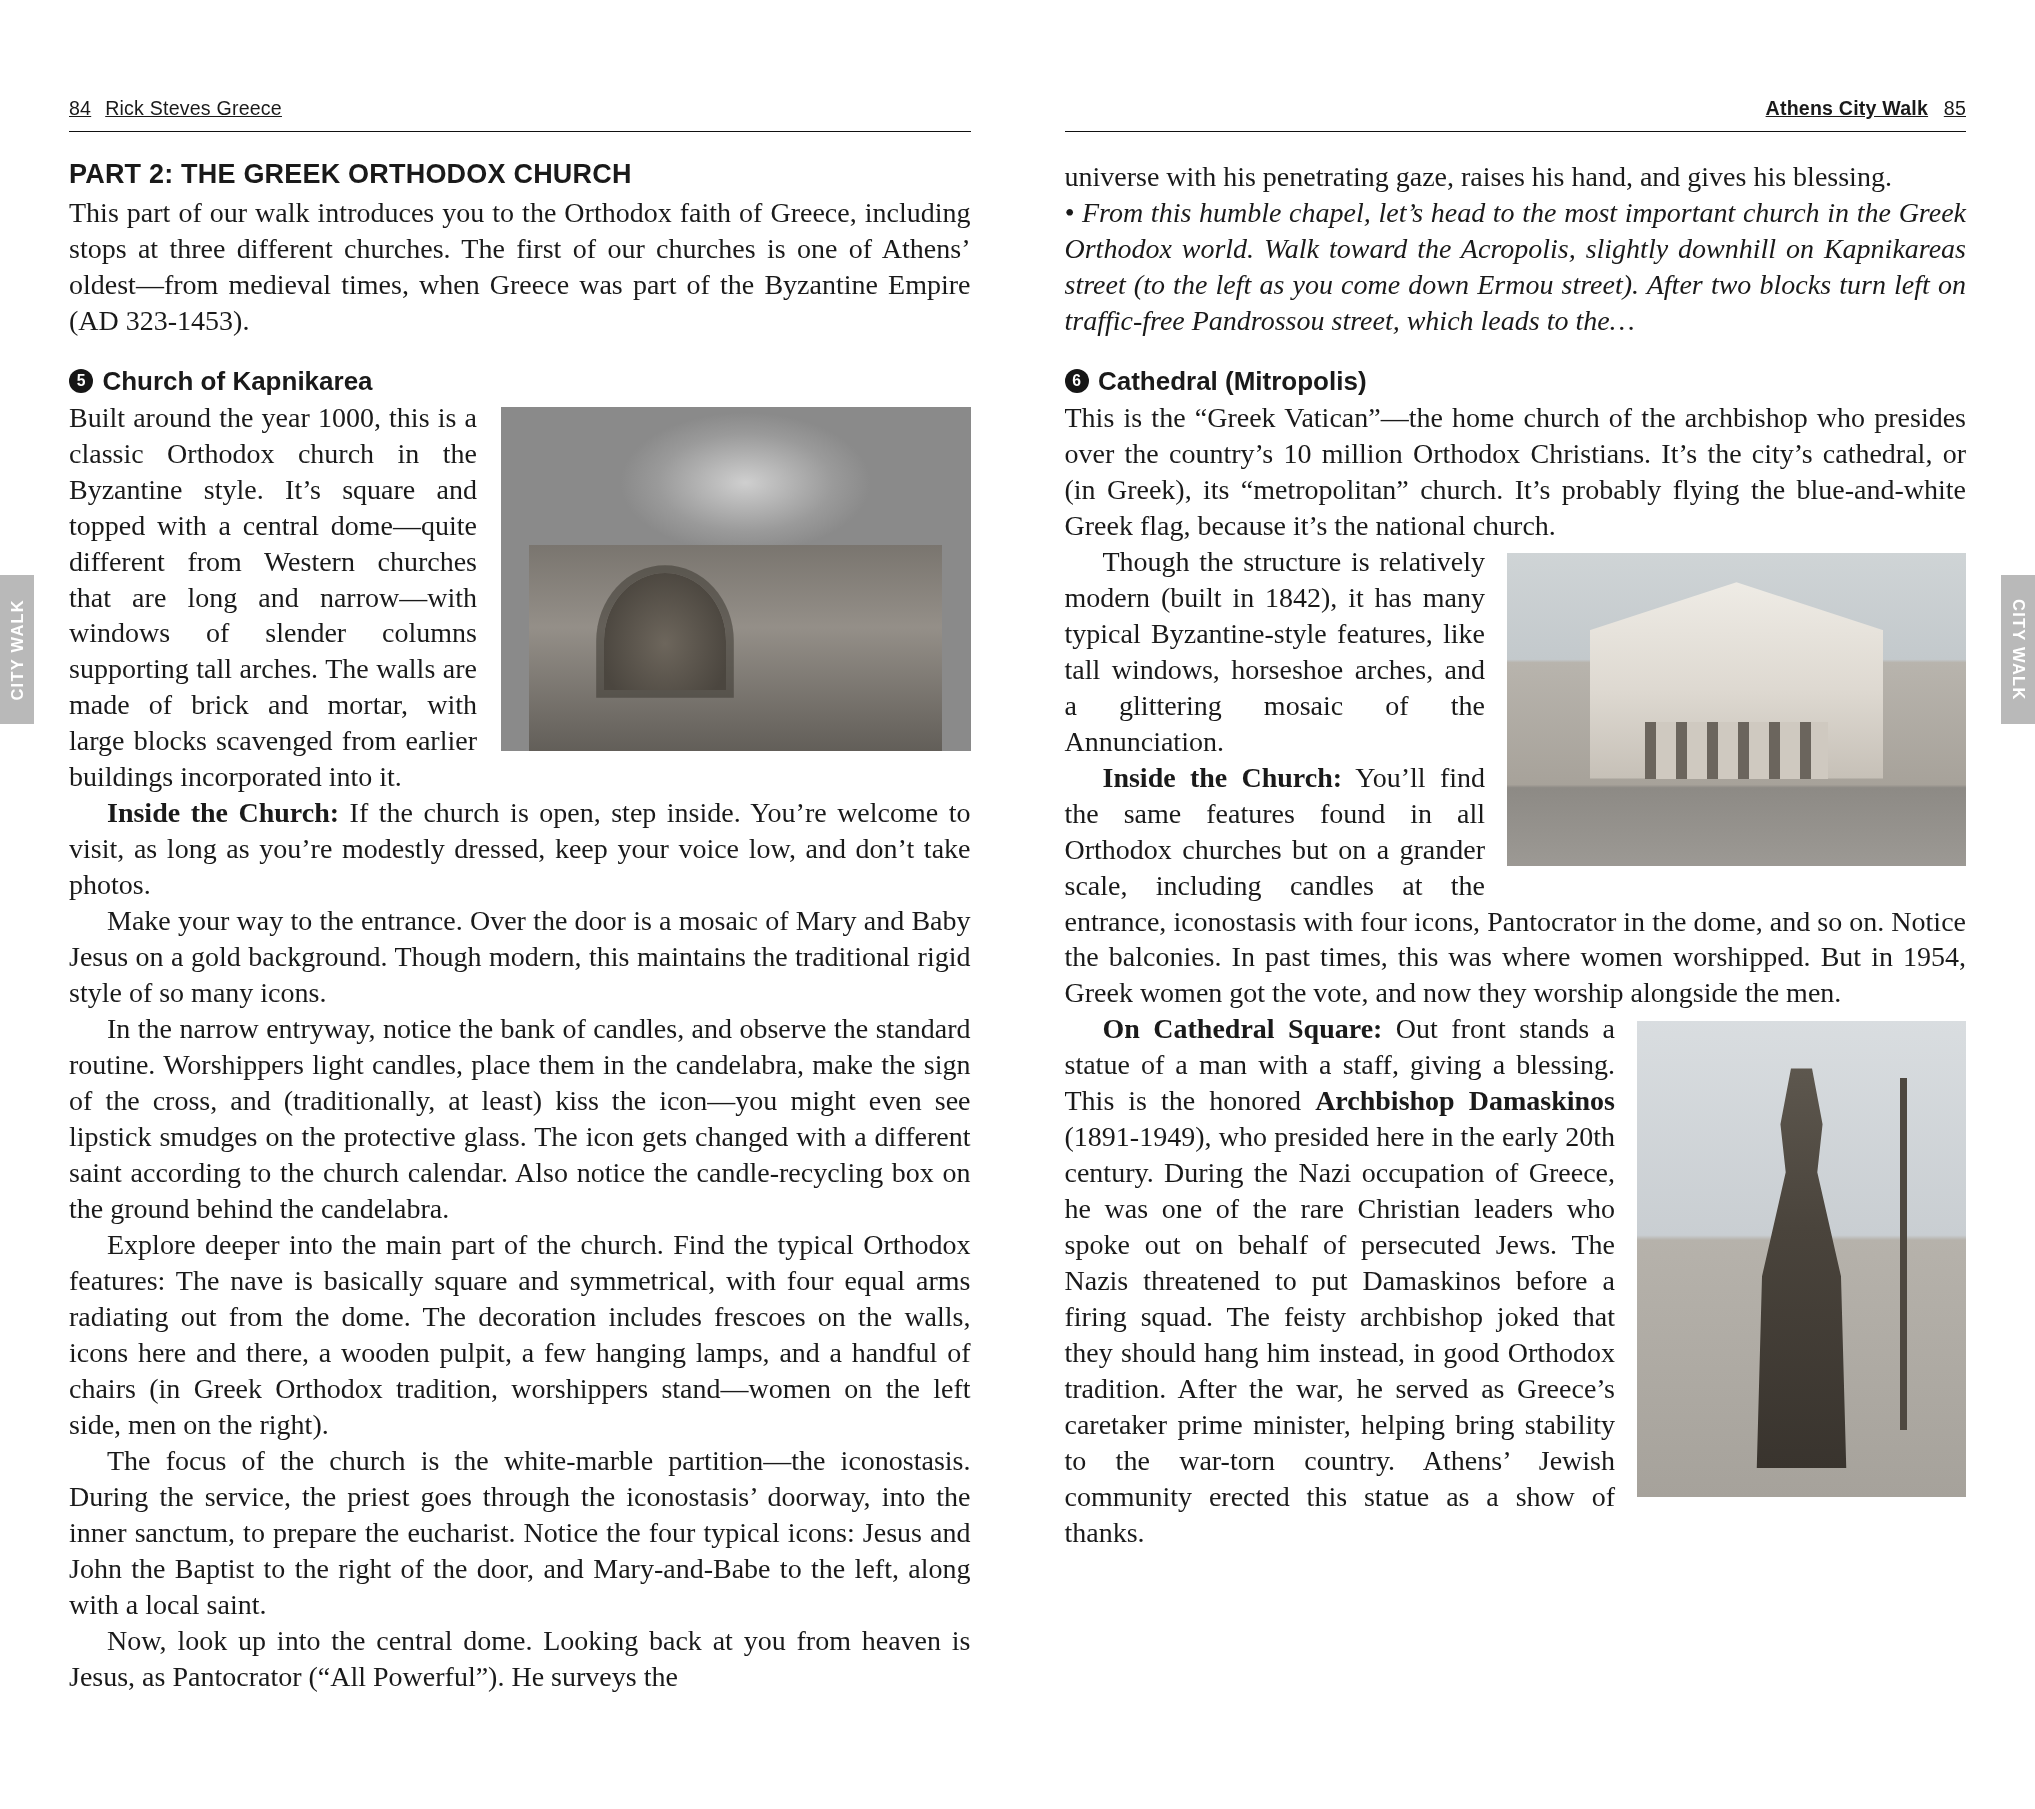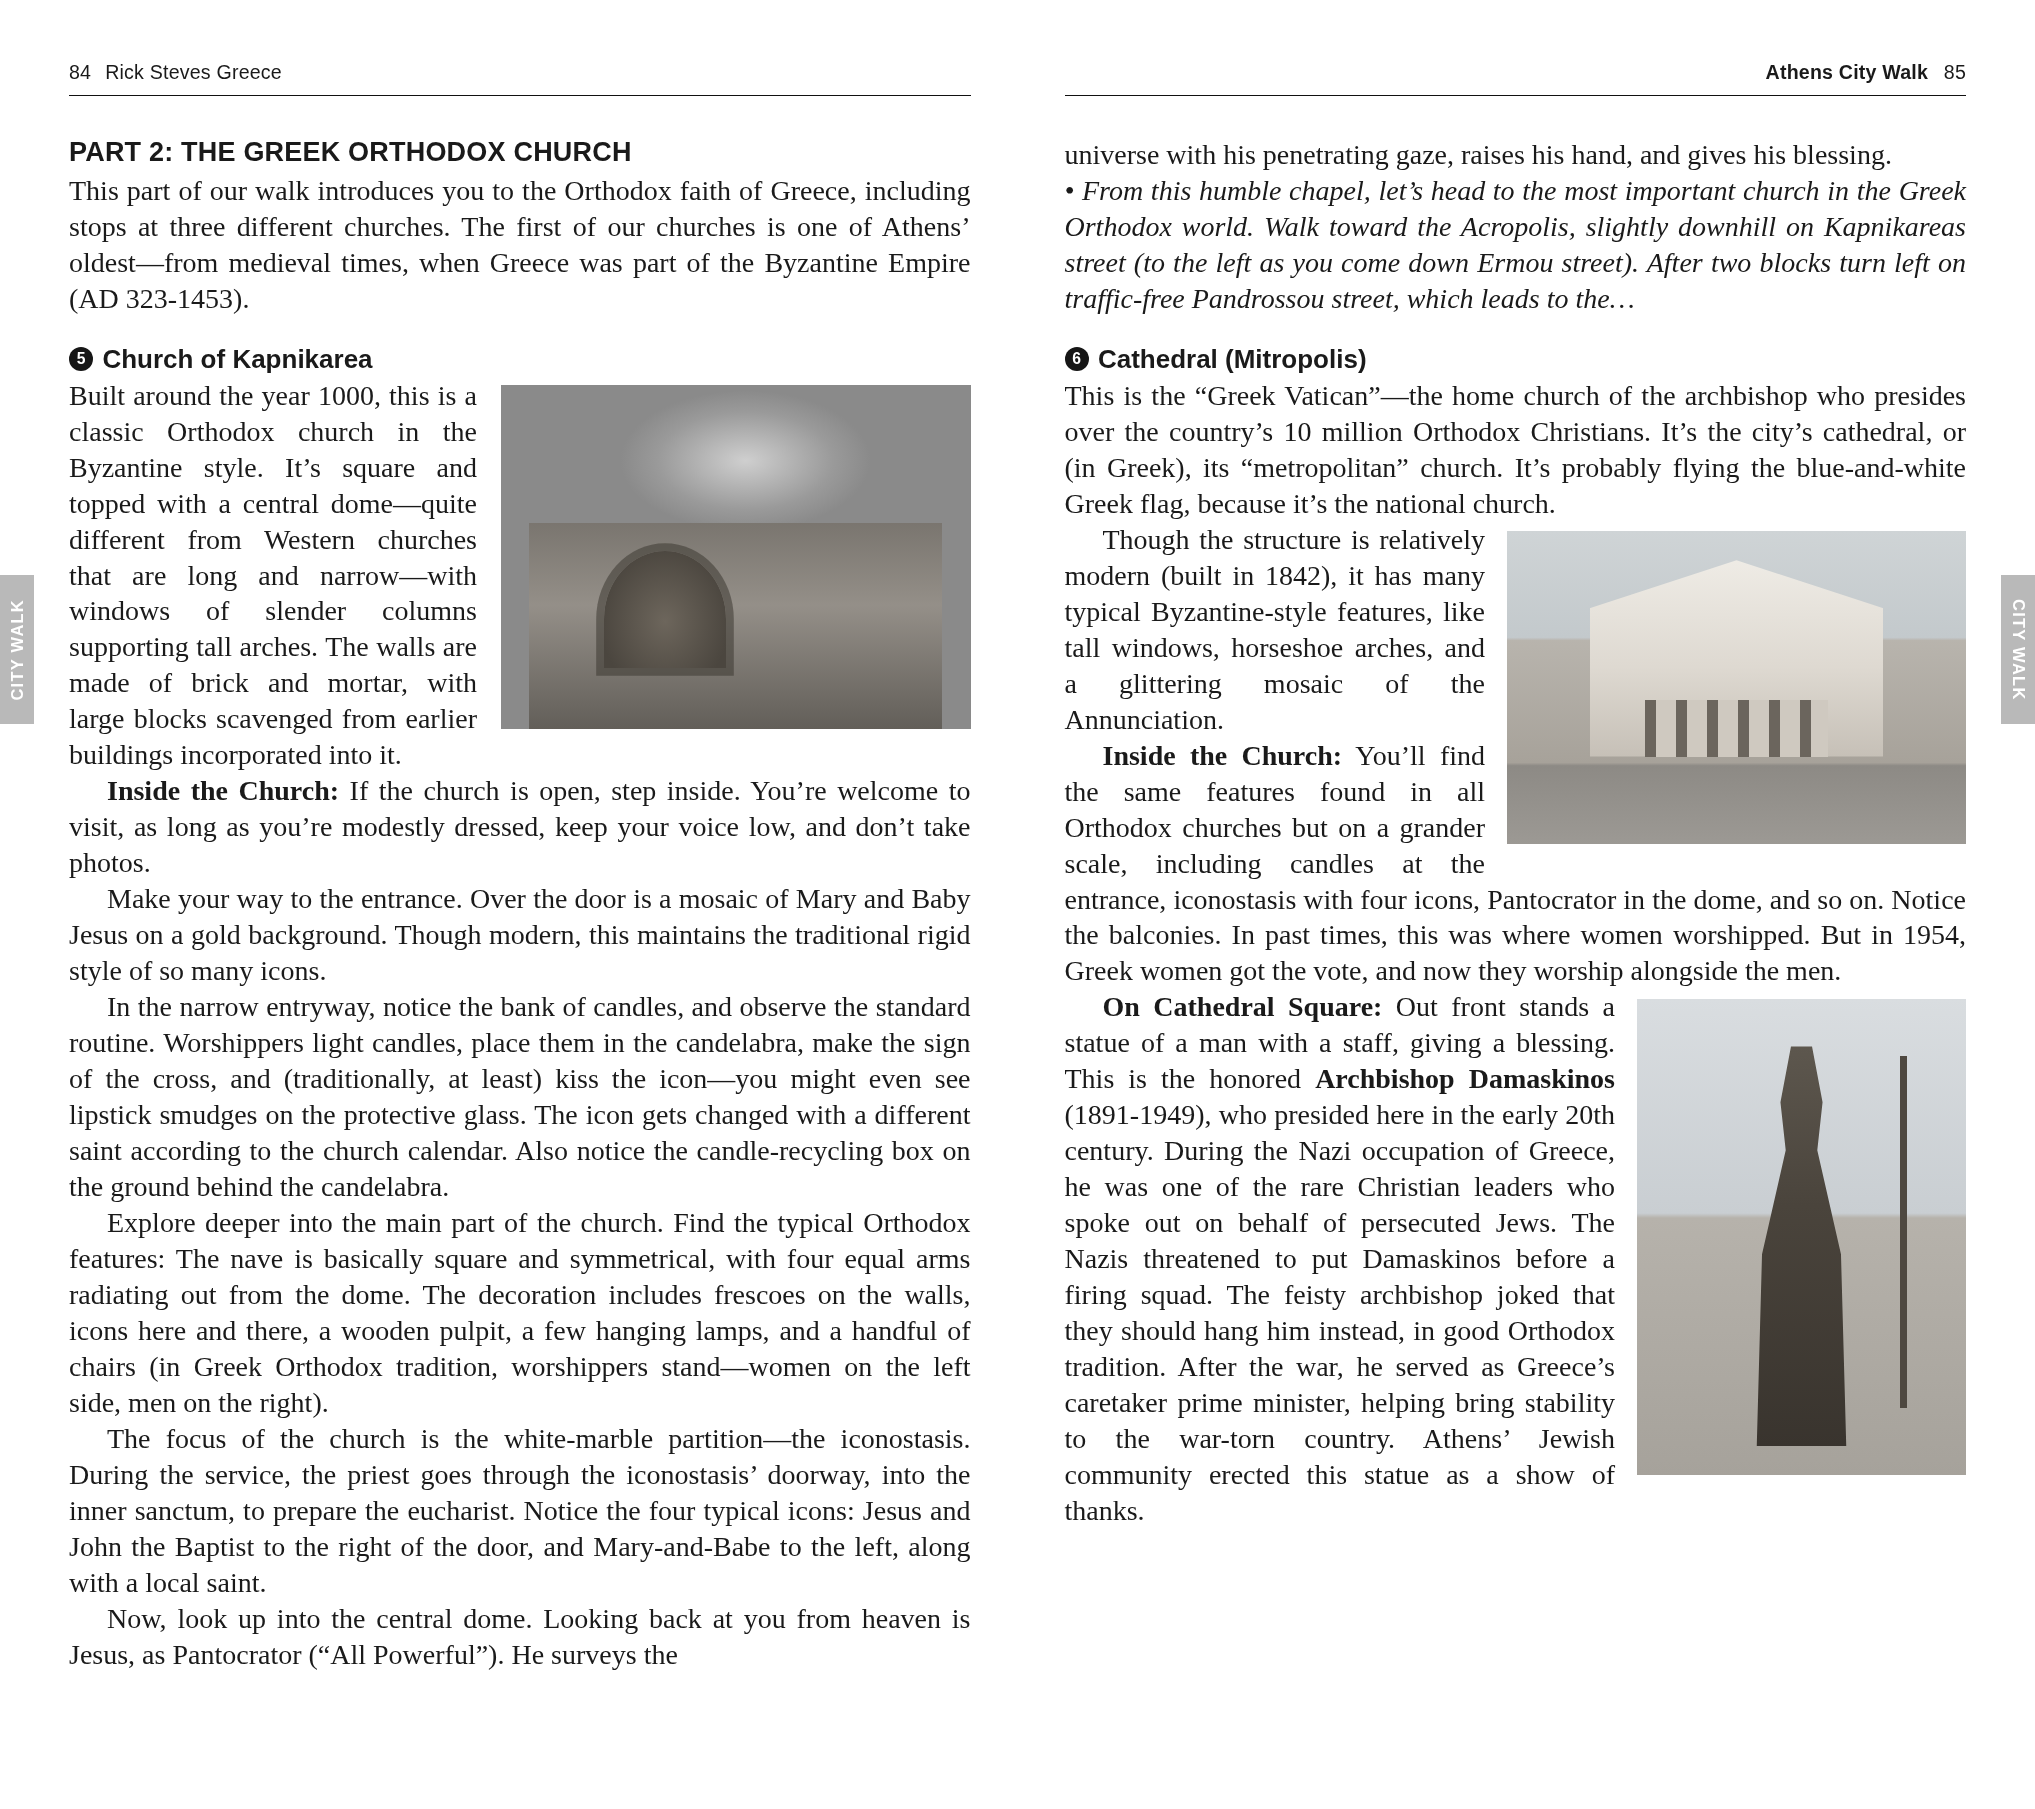--- a/index.html
+++ b/index.html
@@ -30,21 +30,22 @@
   .page-left  { width: 1018px; padding: 0 47px 0 69px; }
   .page-right { width: 1018px; padding: 0 69px 0 47px; }
 
   
   .runhead {
     display: flex;
     align-items: baseline;
     font-family: "Liberation Sans", sans-serif;
     font-size: 19.6px;
     letter-spacing: 0.2px;
-    padding-top: 61px;
+    padding-top: 97px;
+    text-decoration: underline;
   }
   .runhead .folio { font-weight: 400; }
   .runhead .title { font-weight: 400; }
   .runhead-left .folio { margin-right: 14px; }
   .runhead-right { justify-content: flex-end; }
   .runhead-right .title { font-weight: 700; margin-right: 15.7px; }
 
   .rule {
     border-top: 1.6px solid #111;
     margin-top: 11px;
@@ -68,21 +69,21 @@
   }
   .tab span {
     writing-mode: vertical-rl;
     text-orientation: mixed;
   }
   .tab-left  { left: 0; }
   .tab-left span { transform: rotate(180deg); }
   .tab-right { right: 0; }
 
   
-  .col { margin-top: 41px; }
+  .col { margin-top: 27px; }
 
   h2.part-head {
     font-family: "Liberation Sans", sans-serif;
     font-size: 27px;
     font-weight: 700;
     letter-spacing: 0.2px;
     margin: 0 0 4.7px 0;
   }
 
   h3.stop-head {

